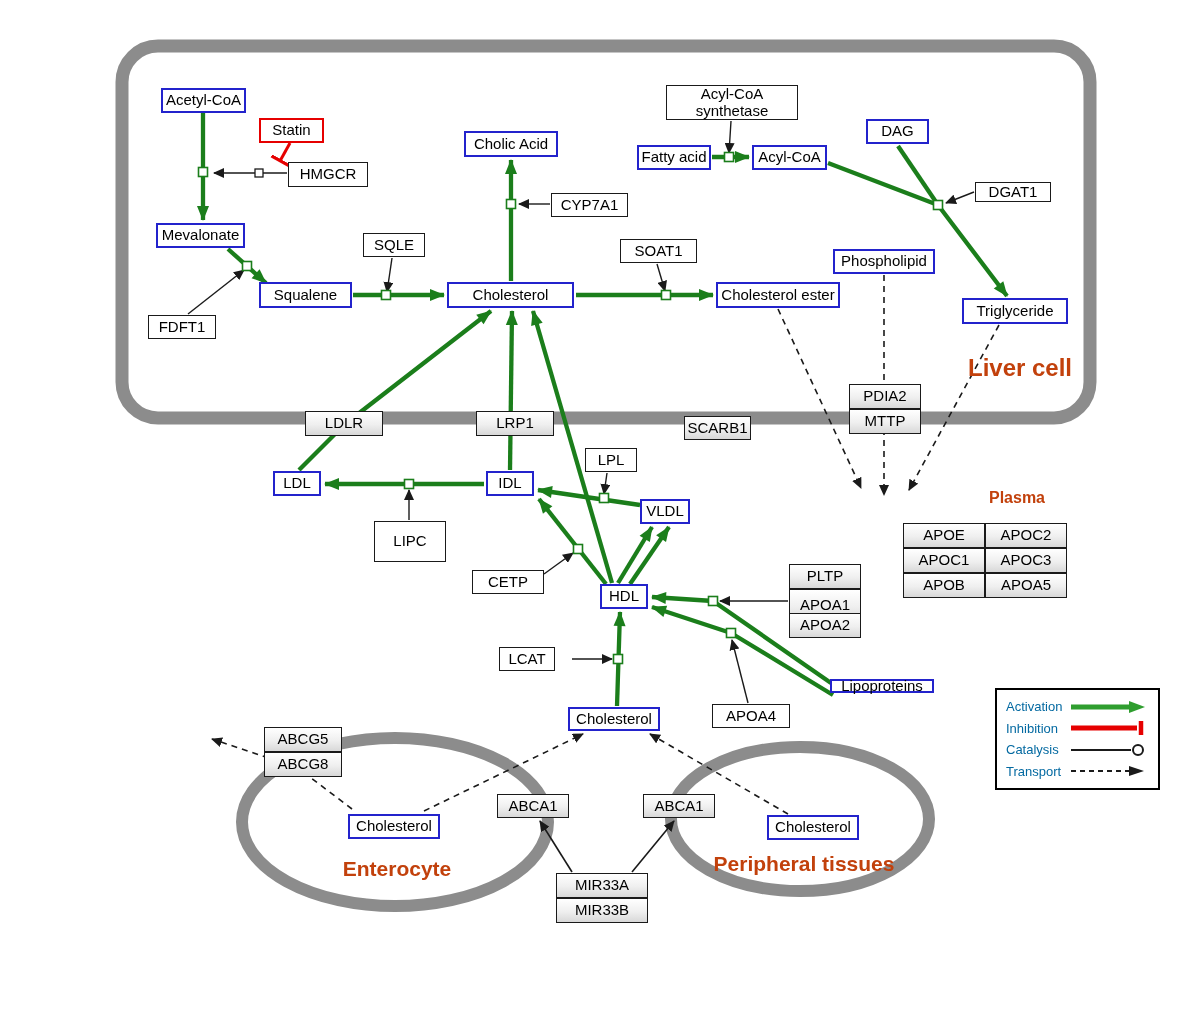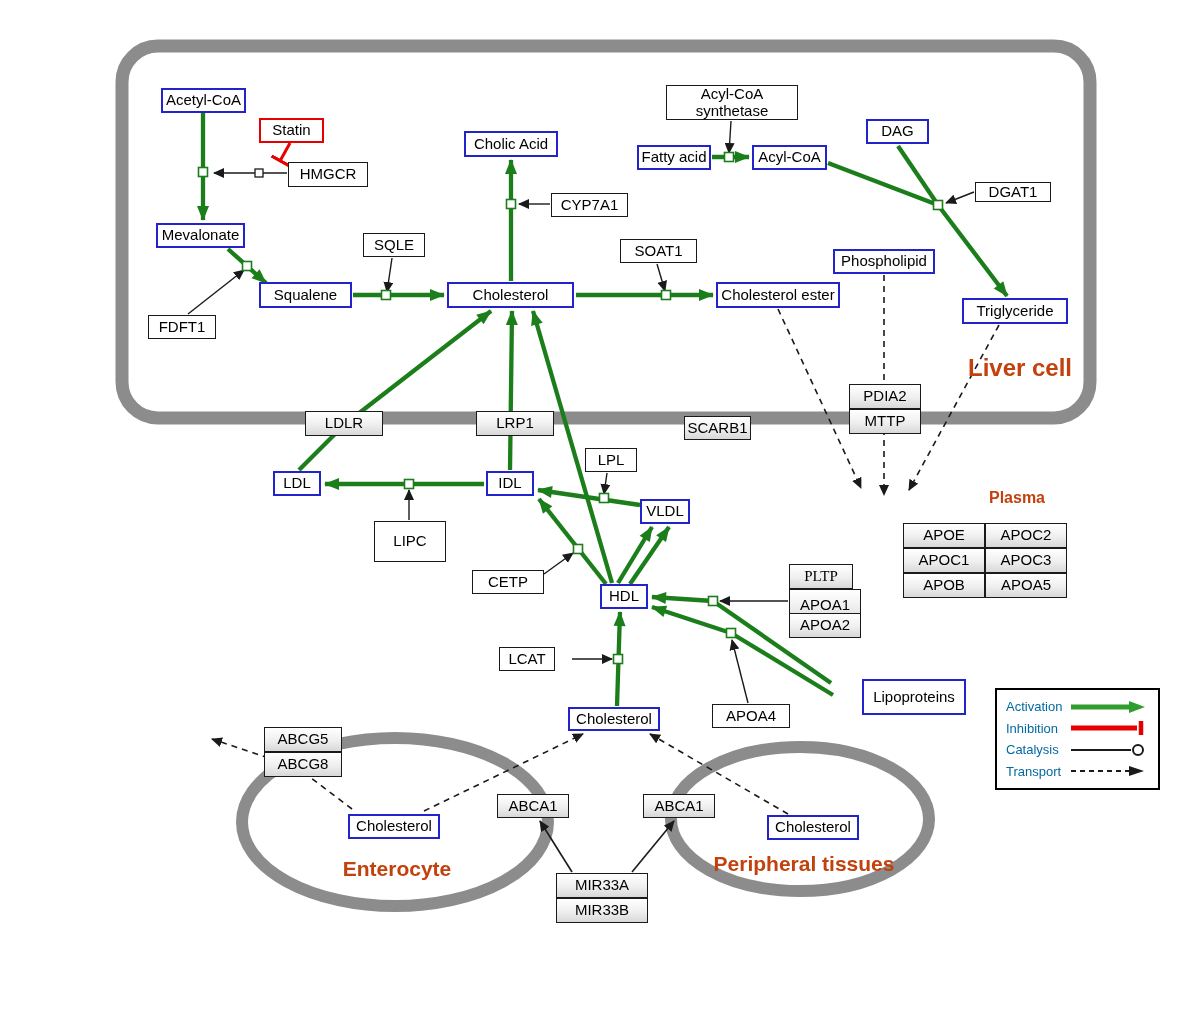--- a/index.html
+++ b/index.html
@@ -132,26 +132,26 @@
     <div class="node shaded" style="left: 684px; top: 416px; width: 67px; height: 24px;">SCARB1</div>
     <div class="node shaded" style="left: 849px; top: 384px; width: 72px; height: 25px;">PDIA2</div>
     <div class="node shaded" style="left: 849px; top: 409px; width: 72px; height: 25px;">MTTP</div>
     <div class="node metabolite" style="left: 273px; top: 471px; width: 48px; height: 25px;">LDL</div>
     <div class="node metabolite" style="left: 486px; top: 471px; width: 48px; height: 25px;">IDL</div>
     <div class="node gene" style="left: 374px; top: 521px; width: 72px; height: 41px;">LIPC</div>
     <div class="node gene" style="left: 585px; top: 448px; width: 52px; height: 24px;">LPL</div>
     <div class="node metabolite" style="left: 640px; top: 499px; width: 50px; height: 25px;">VLDL</div>
     <div class="node gene" style="left: 472px; top: 570px; width: 72px; height: 24px;">CETP</div>
     <div class="node metabolite" style="left: 600px; top: 584px; width: 48px; height: 25px;">HDL</div>
-    <div class="node shaded" style="left: 789px; top: 564px; width: 64px; height: 25px; font-family: Liberation Serif, serif;">PLTP</div>
+    <div class="node shaded" style="left: 789px; top: 564px; width: 72px; height: 25px;">PLTP</div>
     <div class="node shaded" style="left: 789px; top: 589px; width: 72px; height: 33px;">APOA1</div>
     <div class="node shaded" style="left: 789px; top: 613px; width: 72px; height: 25px;">APOA2</div>
     <div class="node gene" style="left: 499px; top: 647px; width: 56px; height: 24px;">LCAT</div>
     <div class="node gene" style="left: 712px; top: 704px; width: 78px; height: 24px;">APOA4</div>
-    <div class="node metabolite" style="left: 830px; top: 679px; width: 104px; height: 36px; margin-left: 32px;">Lipoproteins</div>
+    <div class="node metabolite" style="left: 830px; top: 679px; width: 104px; height: 14px;">Lipoproteins</div>
     <div class="node shaded" style="left: 903px; top: 523px; width: 82px; height: 25px;">APOE</div>
     <div class="node shaded" style="left: 985px; top: 523px; width: 82px; height: 25px;">APOC2</div>
     <div class="node shaded" style="left: 903px; top: 548px; width: 82px; height: 25px;">APOC1</div>
     <div class="node shaded" style="left: 985px; top: 548px; width: 82px; height: 25px;">APOC3</div>
     <div class="node shaded" style="left: 903px; top: 573px; width: 82px; height: 25px;">APOB</div>
     <div class="node shaded" style="left: 985px; top: 573px; width: 82px; height: 25px;">APOA5</div>
     <div class="node metabolite" style="left: 568px; top: 707px; width: 92px; height: 24px;">Cholesterol</div>
     <div class="node shaded" style="left: 264px; top: 727px; width: 78px; height: 25px;">ABCG5</div>
     <div class="node shaded" style="left: 264px; top: 752px; width: 78px; height: 25px;">ABCG8</div>
     <div class="node metabolite" style="left: 348px; top: 814px; width: 92px; height: 25px;">Cholesterol</div>

